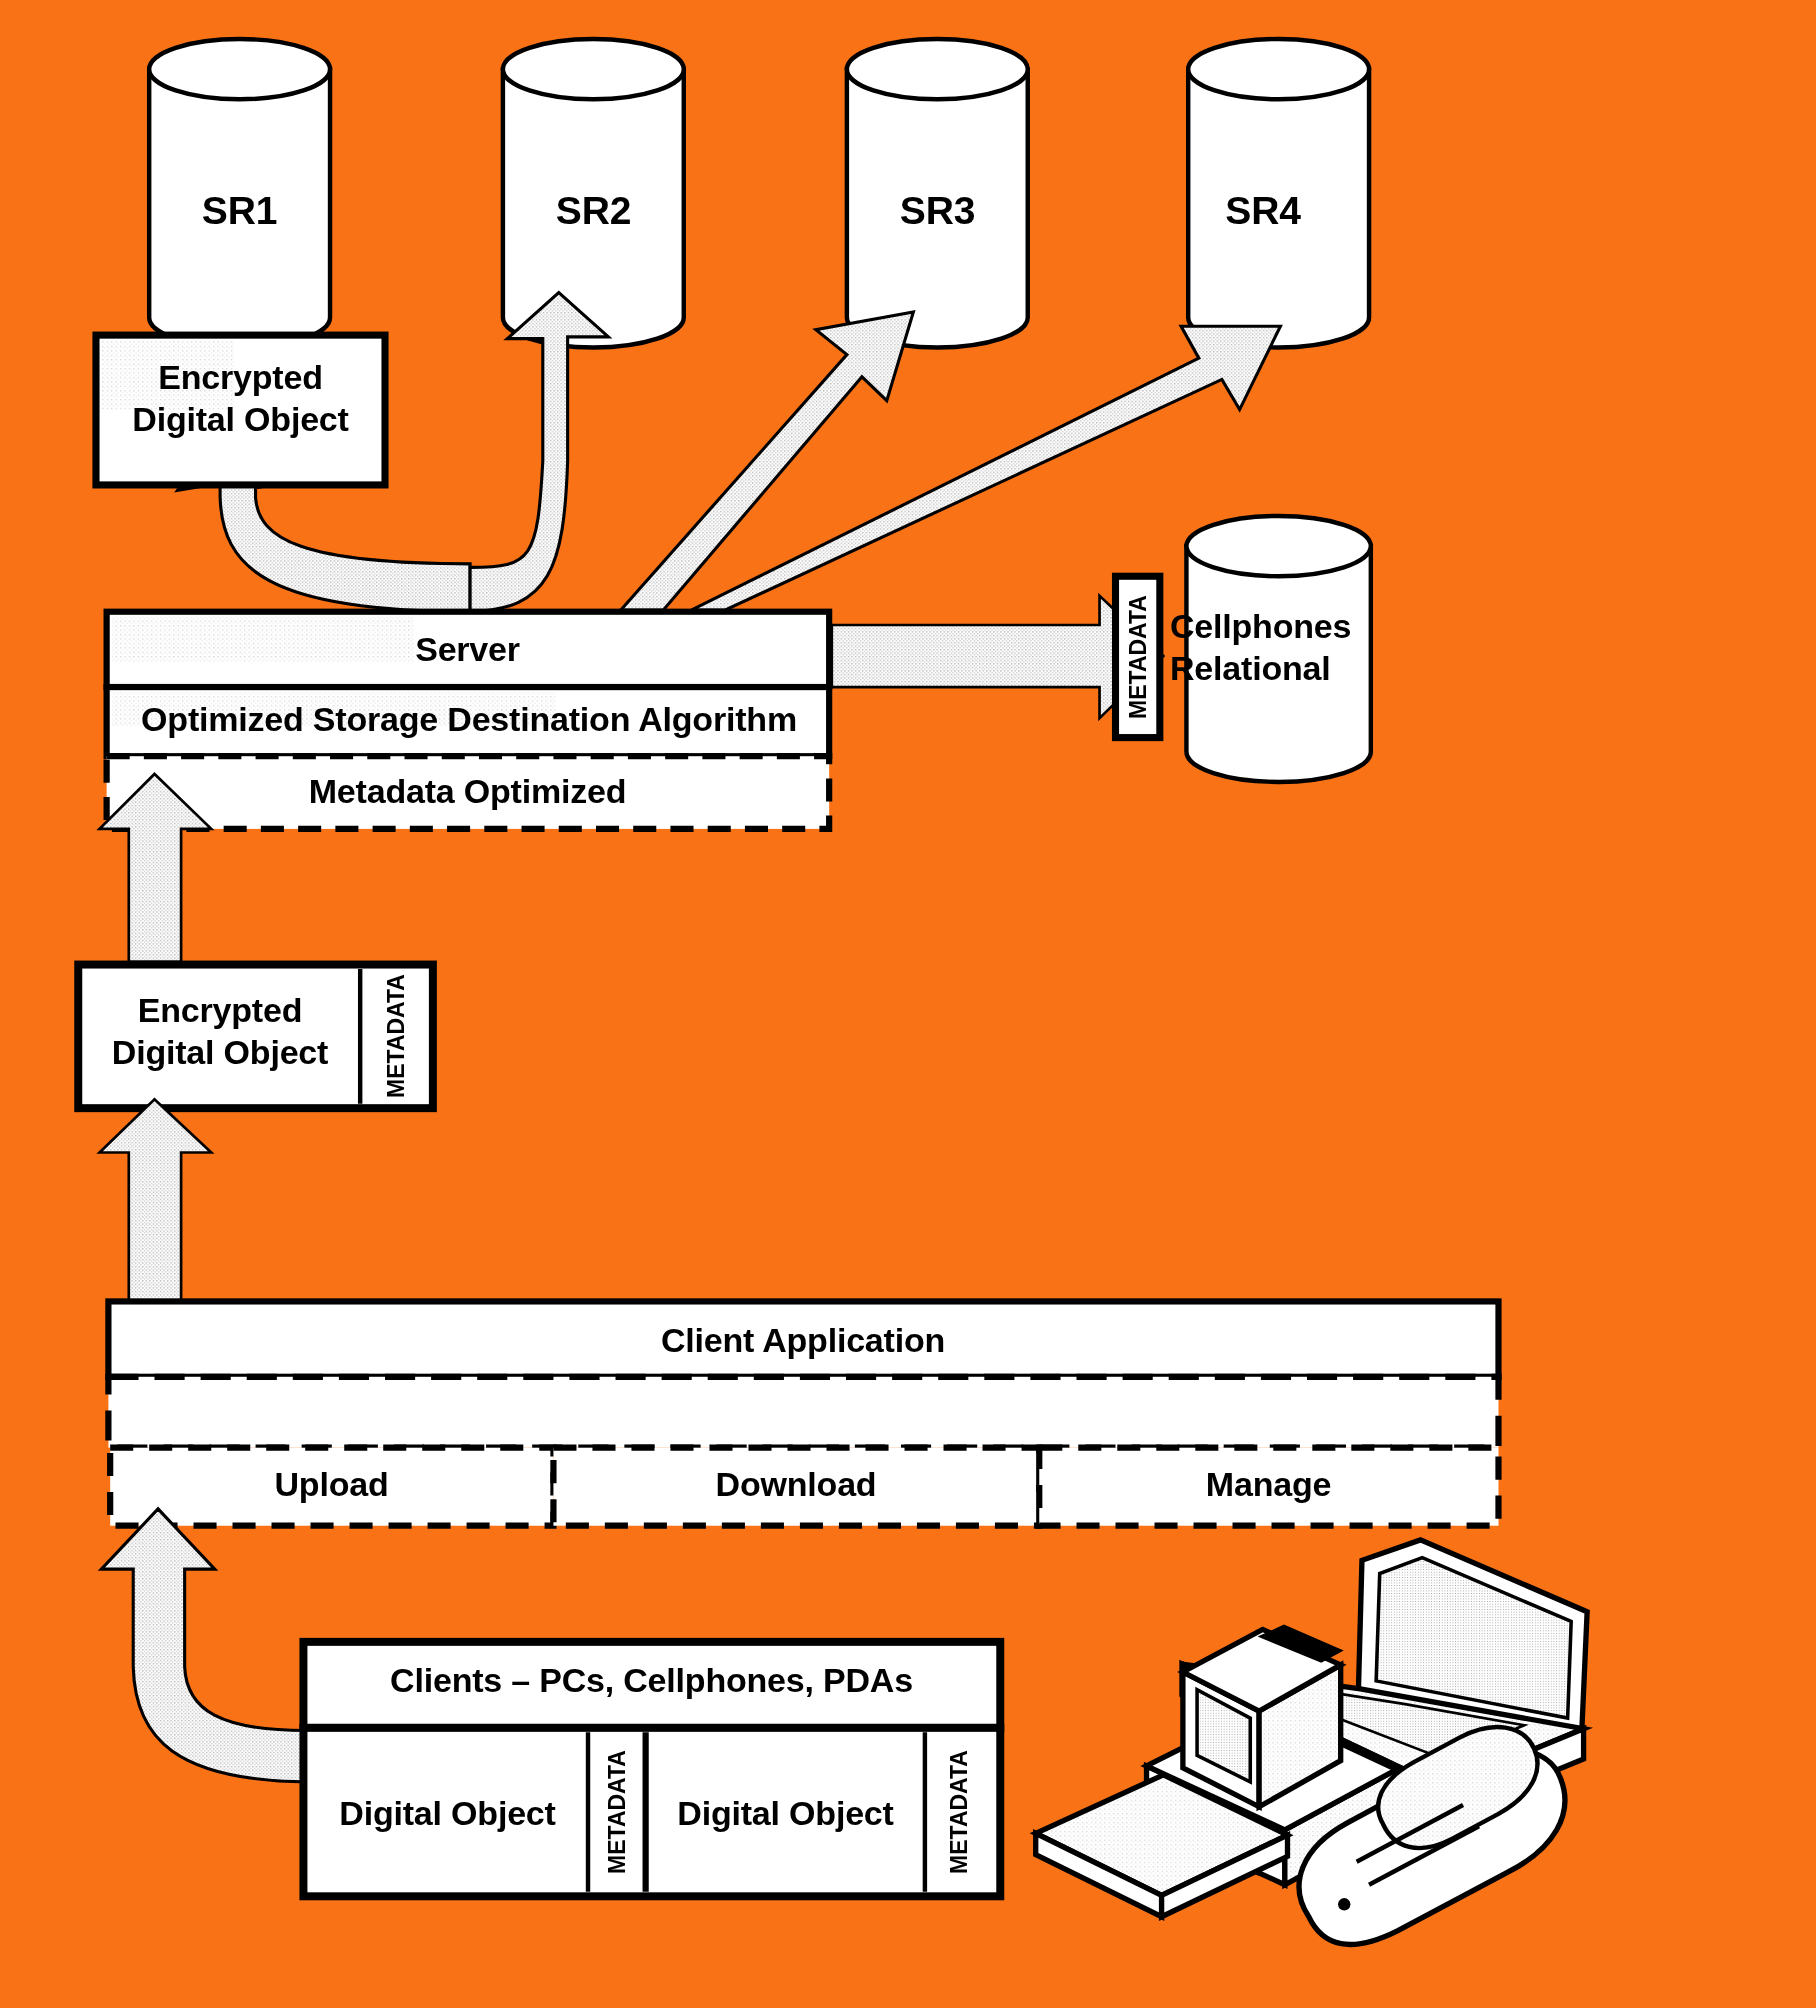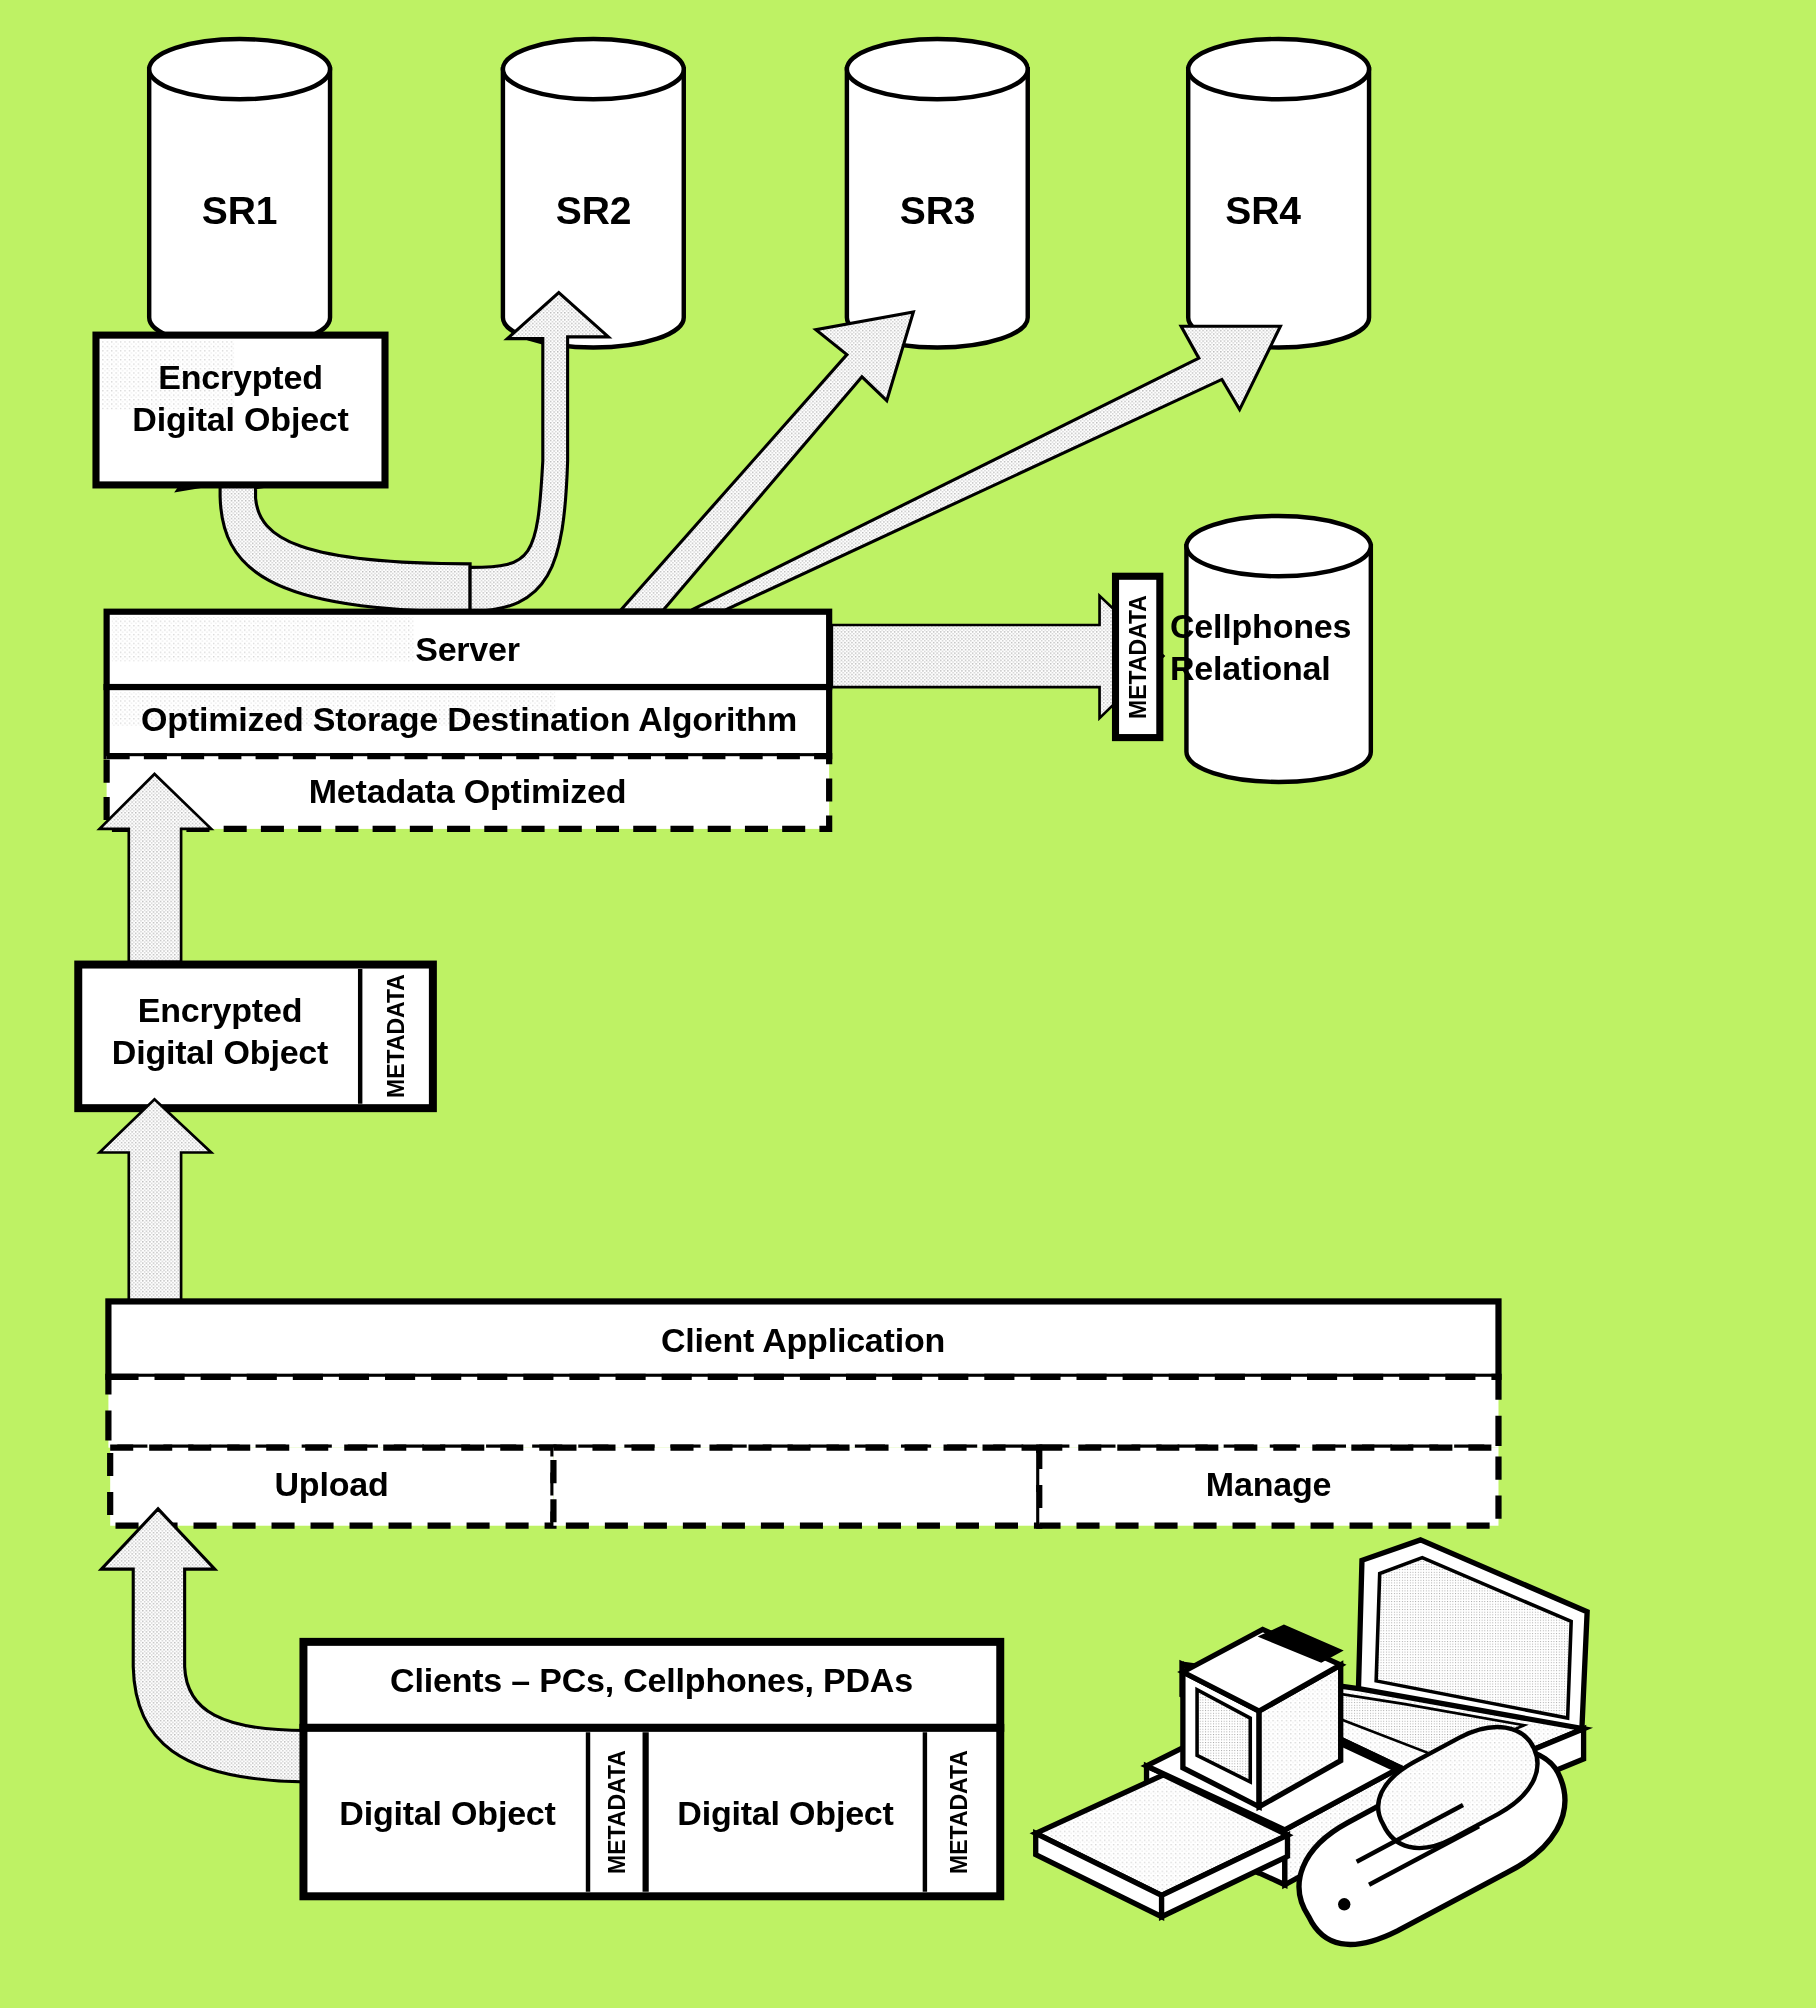--- a/index.html
+++ b/index.html
@@ -8,21 +8,21 @@
     padding: 0;
     background: #ffffff;
   }
   body {
     font-family: "Liberation Sans", sans-serif;
   }
   #stage {
     position: relative;
     width: 1817px;
     height: 2008px;
-    background: #bef264;
+    background: #f97316;
     overflow: hidden;
   }
   #art {
     position: absolute;
     left: 0; top: 0;
     width: 1817px;
     height: 2008px;
   }
   .lbl {
     position: absolute;
@@ -311,20 +311,21 @@
 
   <div class="lbl" style="left:1170px; top:606px; width:216px; font-size:34px; text-align:left;">Cellphones</div>
   <div class="lbl" style="left:1170px; top:648px; width:216px; font-size:34px; text-align:left;">Relational</div>
 
   <div class="lbl" style="left:80px; top:990px; width:280px; font-size:34px;">Encrypted</div>
   <div class="lbl" style="left:80px; top:1032px; width:280px; font-size:34px;">Digital Object</div>
   <div class="vlabel" style="left:396px; top:1036px; font-size:23px; transform:translate(-50%,-50%) rotate(-90deg);">METADATA</div>
 
   <div class="lbl" style="left:108px; top:1320px; width:1390px; font-size:34px;">Client Application</div>
   <div class="lbl" style="left:110px; top:1464px; width:443px; font-size:34px;">Upload</div>
+  <div class="lbl" style="left:553px; top:1464px; width:486px; font-size:34px;">Download</div>
   <div class="lbl" style="left:1039px; top:1464px; width:459px; font-size:34px;">Manage</div>
 
   <div class="lbl" style="left:303px; top:1660px; width:697px; font-size:34px;">Clients – PCs, Cellphones, PDAs</div>
   <div class="lbl" style="left:309px; top:1793px; width:277px; font-size:34px;">Digital Object</div>
   <div class="vlabel" style="left:617px; top:1812px; font-size:23px; transform:translate(-50%,-50%) rotate(-90deg);">METADATA</div>
   <div class="lbl" style="left:649px; top:1793px; width:273px; font-size:34px;">Digital Object</div>
   <div class="vlabel" style="left:959px; top:1812px; font-size:23px; transform:translate(-50%,-50%) rotate(-90deg);">METADATA</div>
 
 </div>
 

